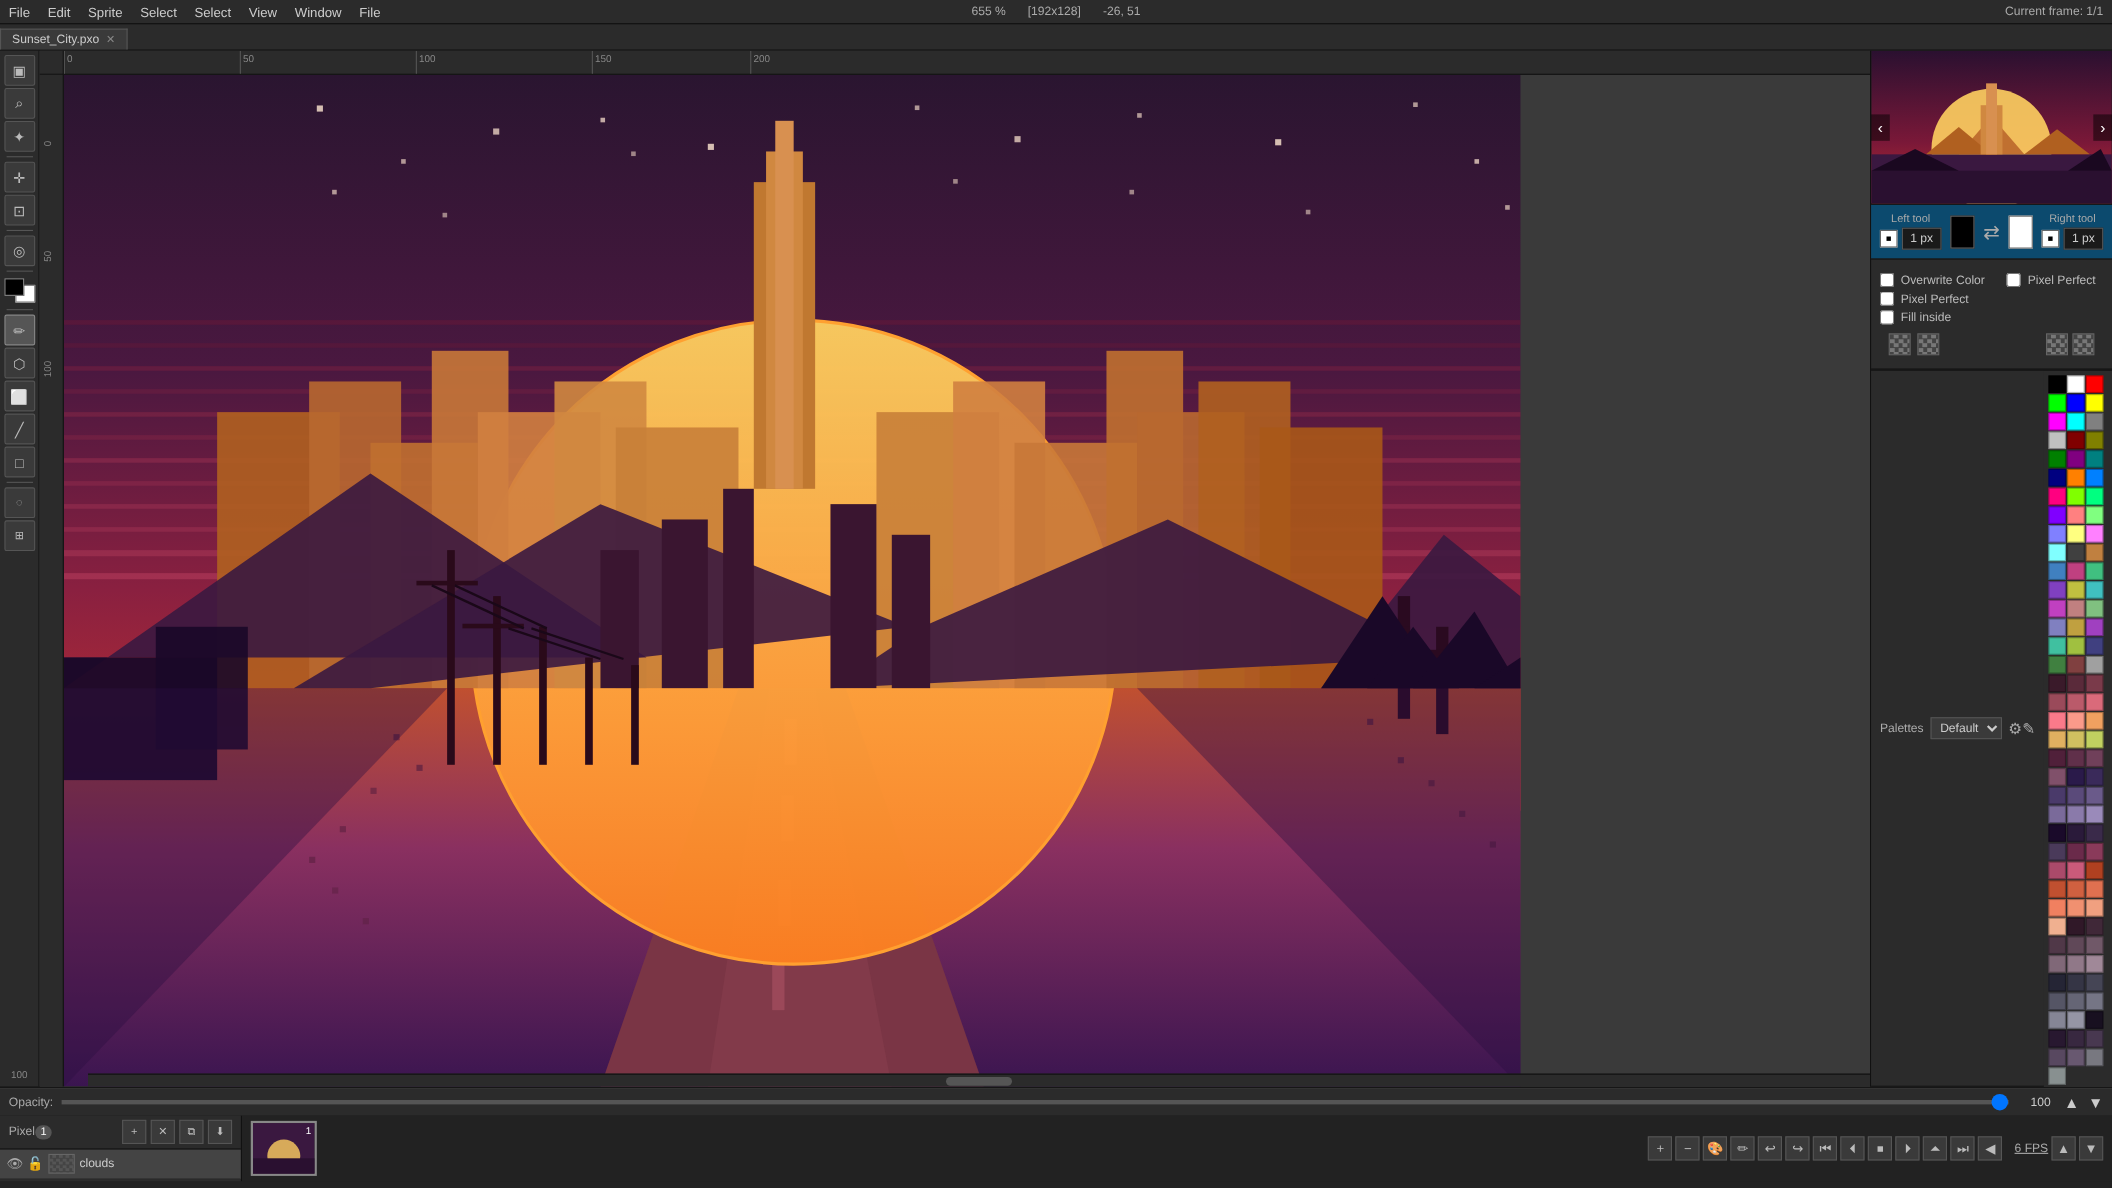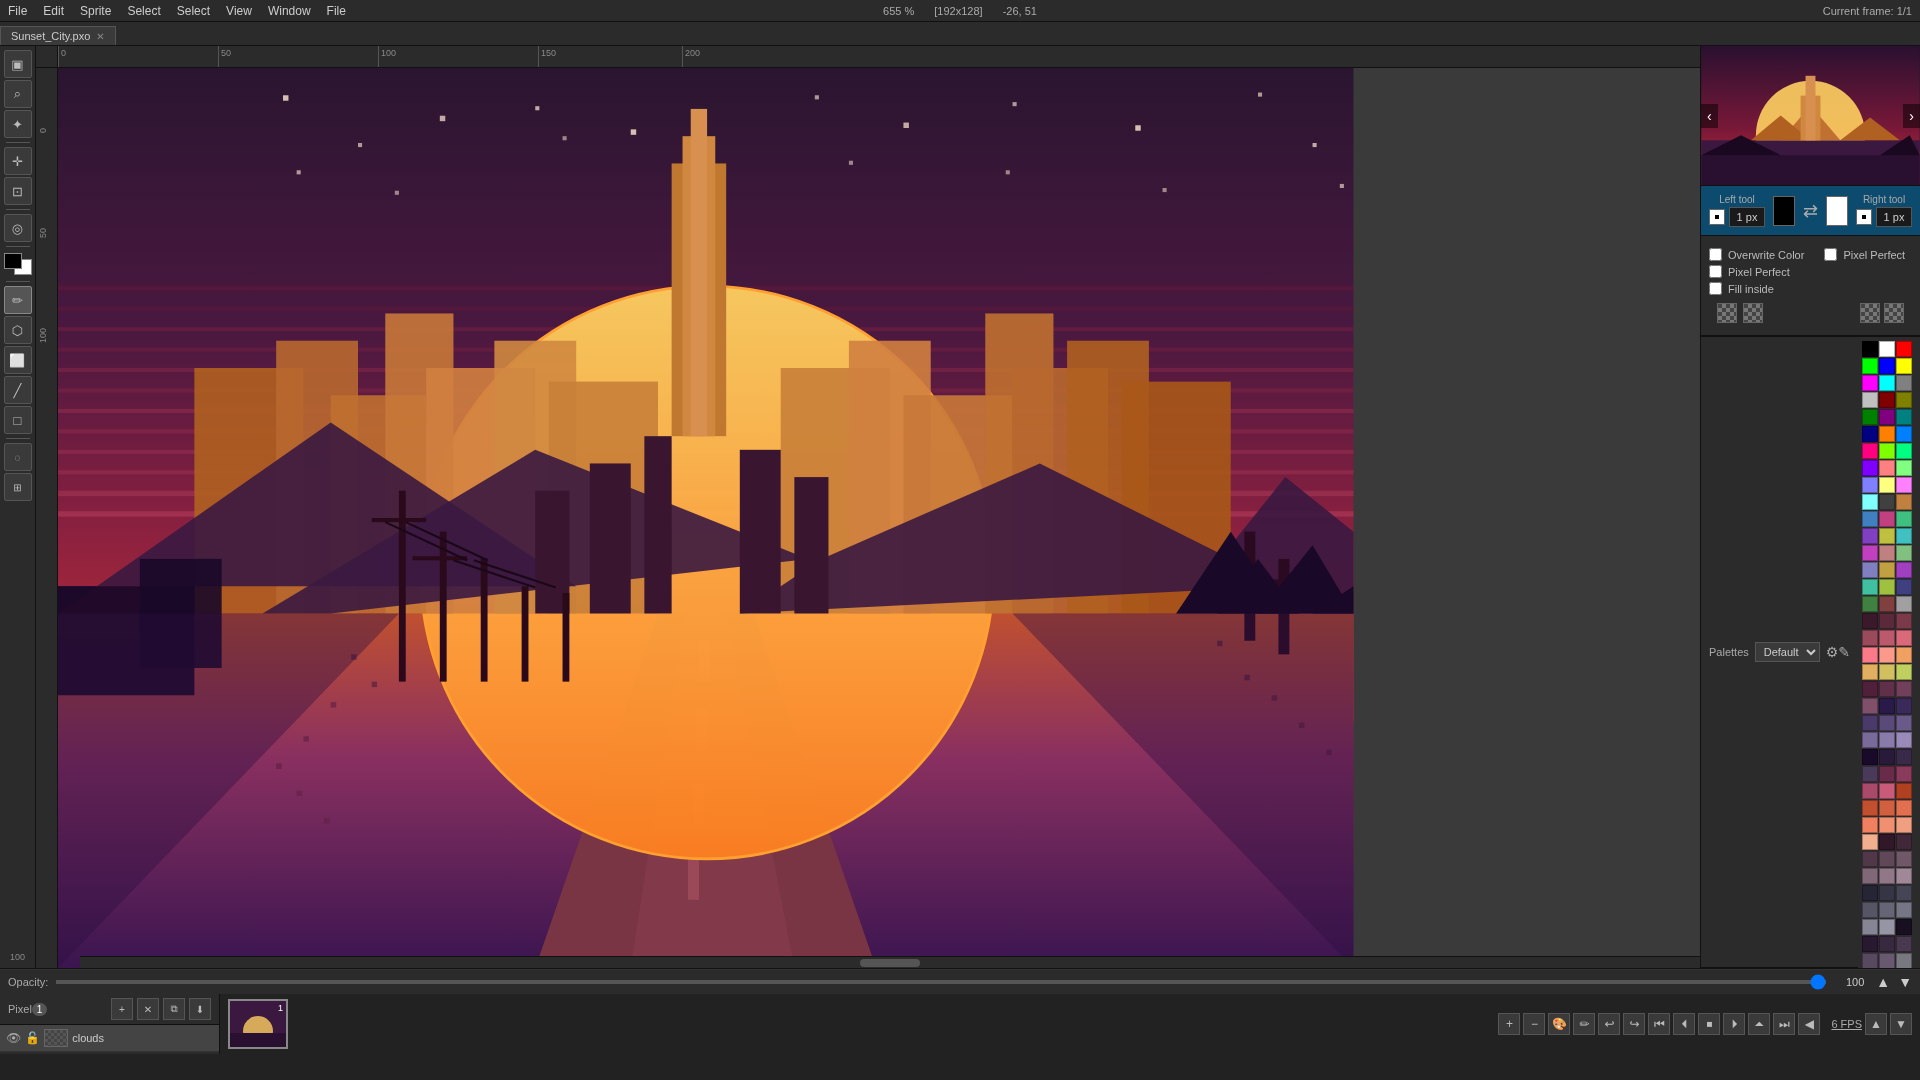--- a/index.html
+++ b/index.html
@@ -277,21 +277,21 @@
     }
     .palette-color {
       width: 16px;
       height: 16px;
       cursor: pointer;
       border: 1px solid rgba(0,0,0,0.3);
     }
 
     
     #bottom-timeline {
-      height: 112px;
+      height: 92px;
       background: #222;
       border-top: 1px solid #111;
       display: flex;
       flex-direction: column;
       flex-shrink: 0;
     }
     .timeline-btn {
       width: 22px;
       height: 22px;
       background: #3a3a3a;

